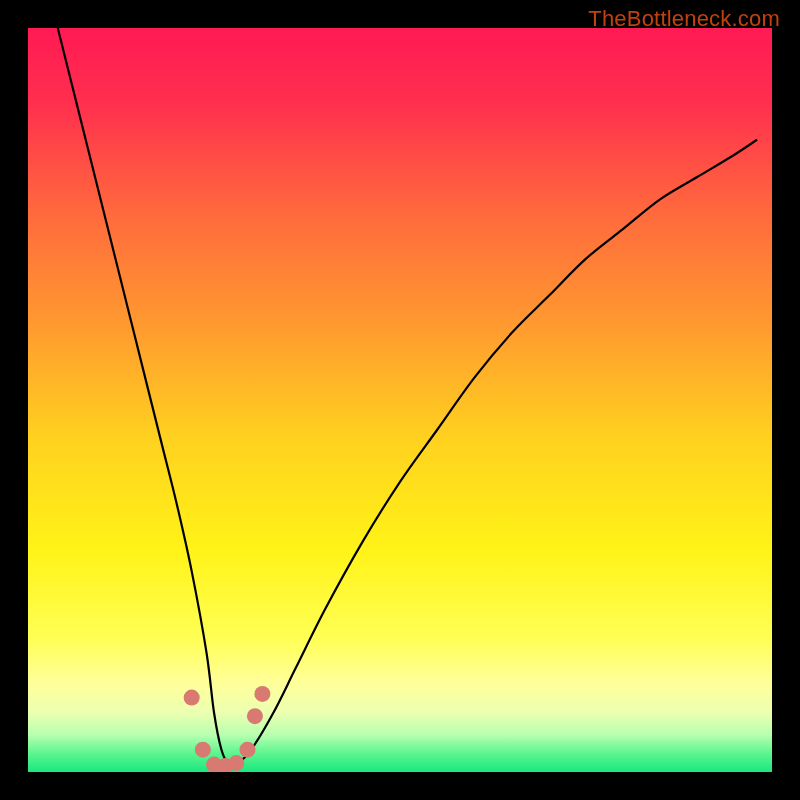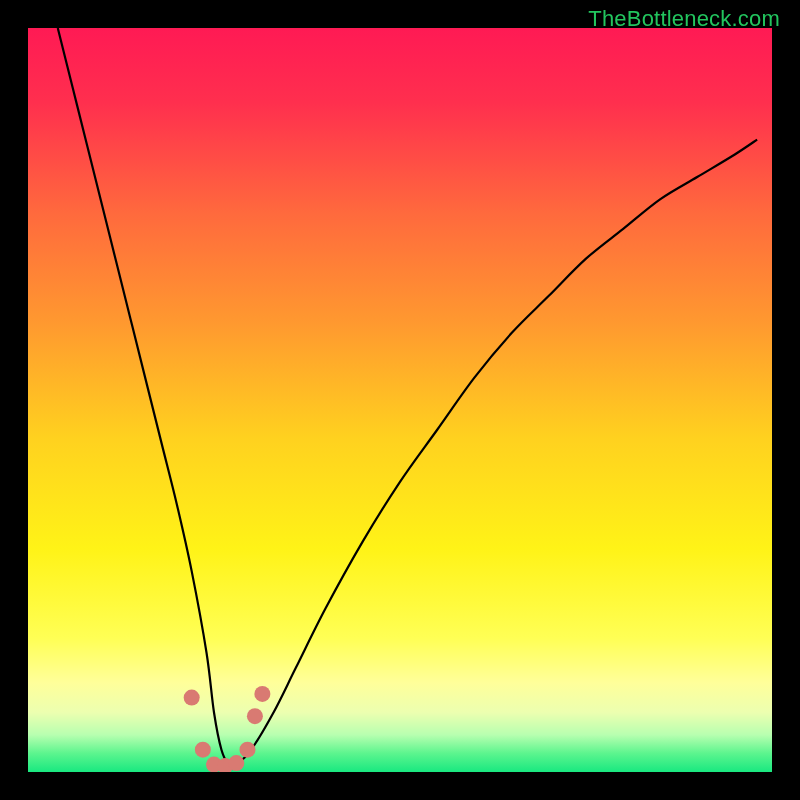--- a/index.html
+++ b/index.html
@@ -20,21 +20,21 @@
     overflow: hidden;
   }
   .gradient {
     position: absolute;
     inset: 0;
   }
   .watermark {
     position: absolute;
     top: 6px;
     right: 20px;
-    color: #22c55e;
+    color: #c2410c;
     font-size: 22px;
     font-weight: 500;
     letter-spacing: 0.2px;
   }
   svg.curve {
     position: absolute;
     inset: 0;
   }
   .dot {
     fill: #d97a72;

